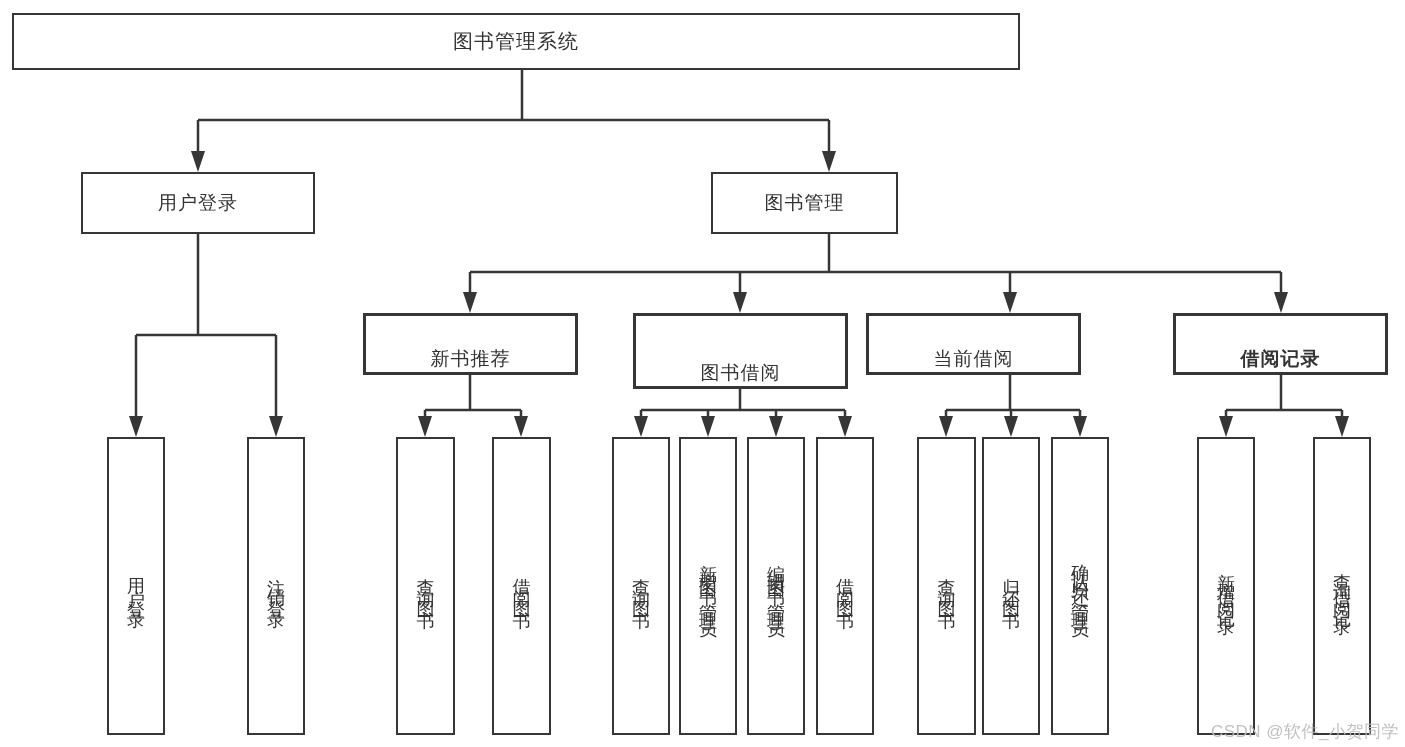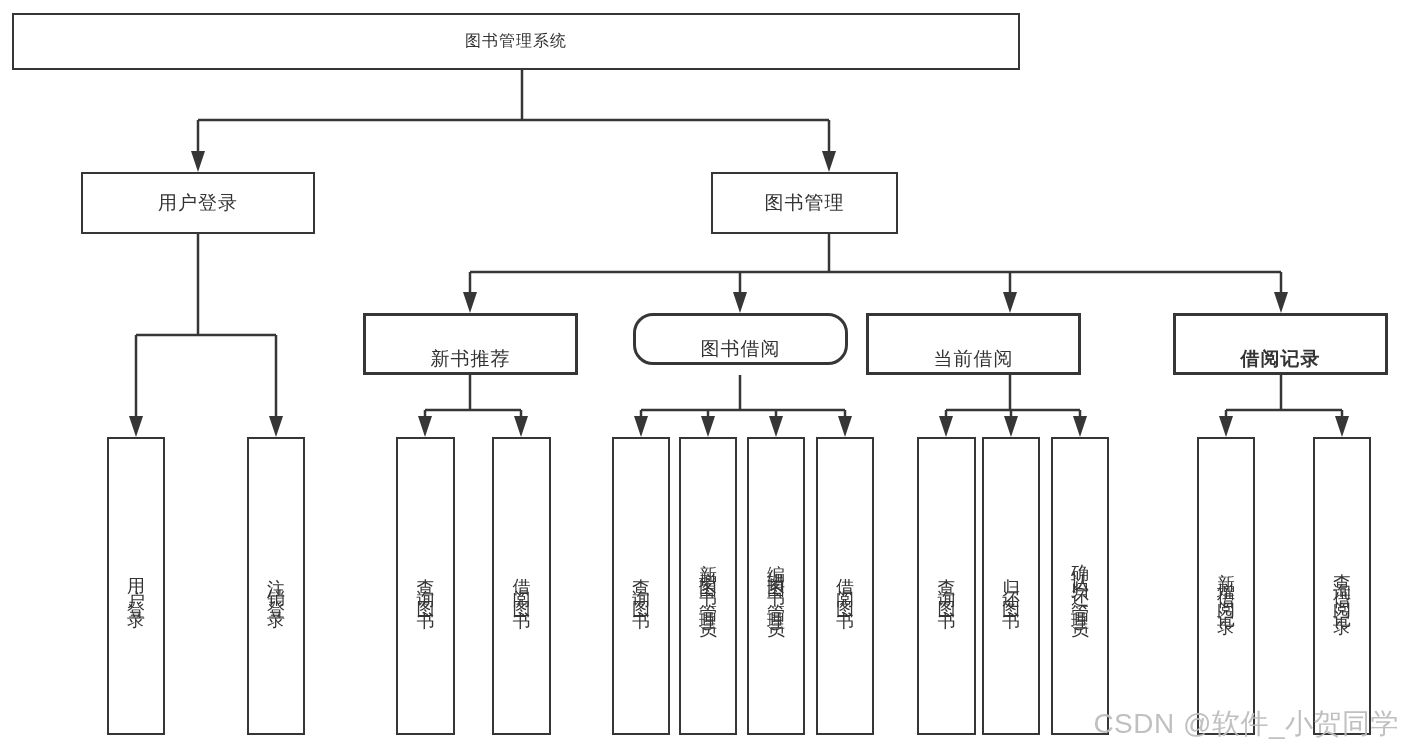--- a/index.html
+++ b/index.html
@@ -33,35 +33,35 @@
     z-index: 2;
   }
   .root-box   { border-width: 2.5px; }
   .cat-box    { border-width: 3px; align-items: flex-end; }
   .leaf-box   { border-width: 2.5px; }
   .hlabel {
     font-size: 19px;
     letter-spacing: 1px;
     white-space: nowrap;
   }
-  .root-label { font-size: 16px; }
+  .root-label { font-size: 20px; }
   .vlabel {
     writing-mode: vertical-rl;
     text-orientation: mixed;
     font-size: 18px;
     line-height: 1;
     letter-spacing: 11px;
     white-space: nowrap;
   }
   .watermark {
     position: absolute;
     right: 6px;
     bottom: 4px;
     z-index: 5;
-    font-size: 28px;
+    font-size: 17px;
     color: rgba(189, 189, 189, 0.95);
     letter-spacing: 0.5px;
     white-space: nowrap;
   }
 </style>
 </head>
 <body>
 
 <div id="stage">
 
@@ -141,21 +141,21 @@
   <div class="box" style="left:81px; top:172px; width:234px; height:62px;">
     <span class="hlabel">用户登录</span>
   </div>
   <div class="box" style="left:711px; top:172px; width:187px; height:62px;">
     <span class="hlabel">图书管理</span>
   </div>
 
   <div class="box cat-box" style="left:363px; top:313px; width:215px; height:62px;">
     <span class="hlabel">新书推荐</span>
   </div>
-  <div class="box cat-box" style="left:633px; top:313px; width:215px; height:52px;border-radius:20px;">
+  <div class="box cat-box" style="left:633px; top:313px; width:215px; height:76px;">
     <span class="hlabel">图书借阅</span>
   </div>
   <div class="box cat-box" style="left:866px; top:313px; width:215px; height:62px;">
     <span class="hlabel">当前借阅</span>
   </div>
   <div class="box cat-box" style="left:1173px; top:313px; width:215px; height:62px;font-weight:bold;">
     <span class="hlabel">借阅记录</span>
   </div>
 
   <div class="box leaf-box" style="left:107px; top:437px; width:58px; height:298px;">

